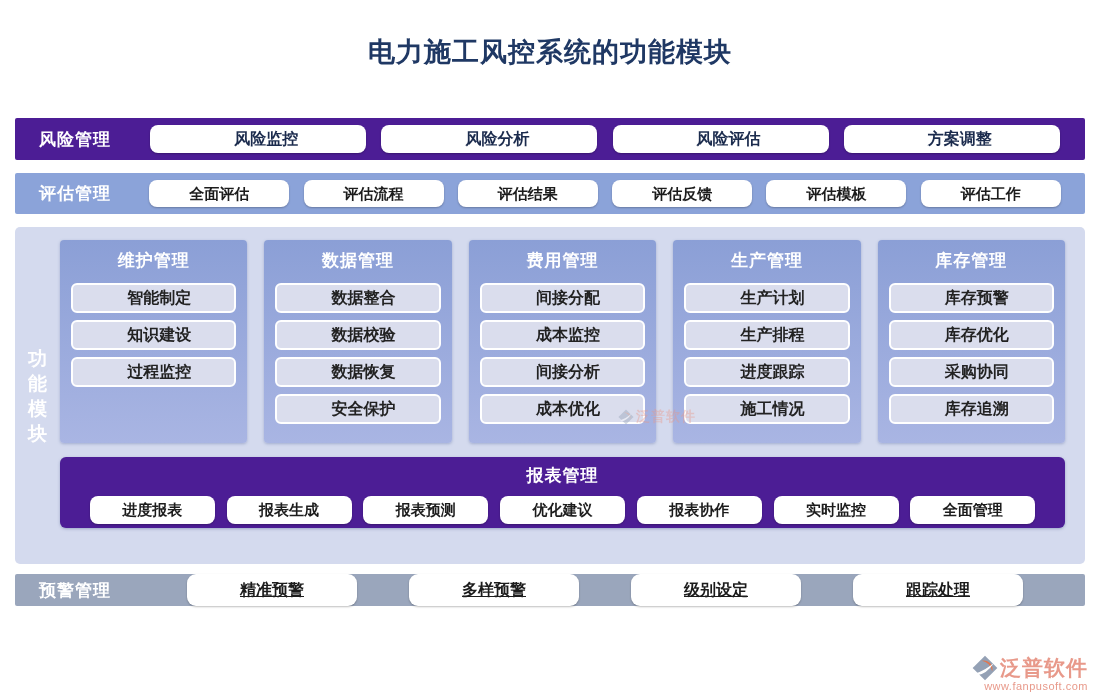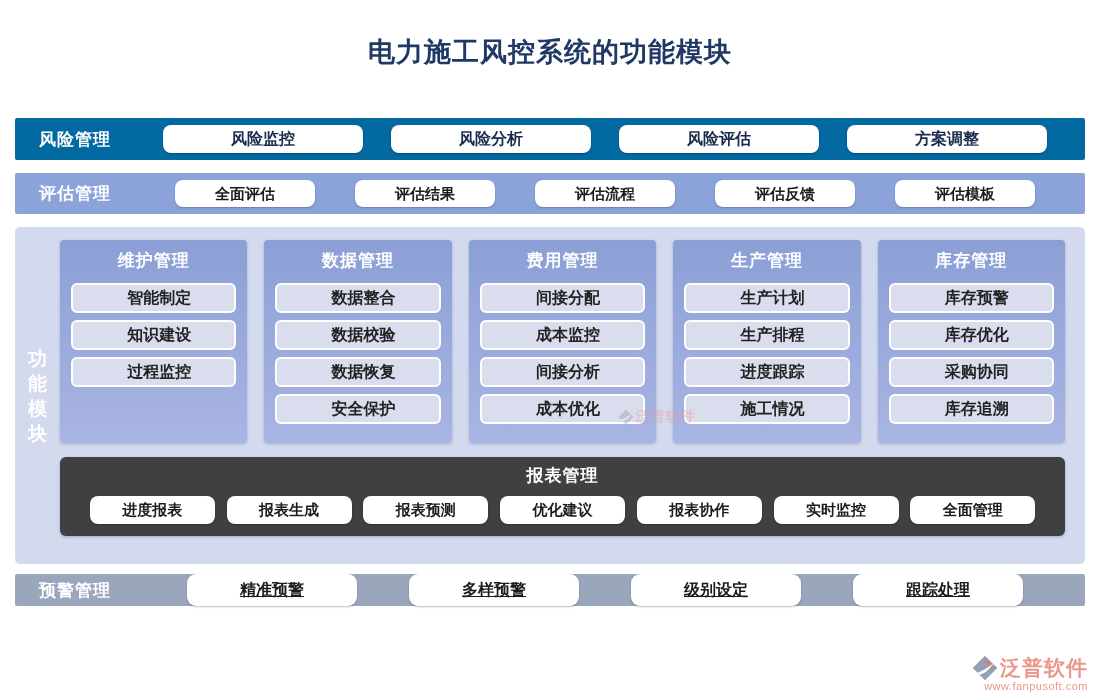--- a/index.html
+++ b/index.html
@@ -5,37 +5,37 @@
   html,body{margin:0;padding:0;background:#fff;}
   .page{position:relative;width:1100px;height:700px;background:#fff;overflow:hidden;
         font-family:"Liberation Sans","DejaVu Sans",sans-serif;}
   .title{margin:34px 0 0;text-align:center;color:#1f3864;font-size:27px;font-weight:bold;letter-spacing:1px;}
 
   .bar{width:1070px;margin:0 auto;display:flex;align-items:center;border-radius:2px;}
   .bar-label{color:#fff;font-weight:bold;font-size:17px;width:120px;text-align:center;flex:0 0 120px;letter-spacing:1px;}
   .bar-buttons{flex:1;display:flex;justify-content:space-evenly;align-items:center;padding-right:10px;}
   .wbtn{background:#fff;border-radius:8px;text-align:center;font-weight:bold;color:#1b2b4d;
         box-shadow:0 1px 2px rgba(0,0,0,.25);cursor:default;}
-  .risk-bar{margin-top:48px;height:42px;background:#0369a1;justify-content:center;}
-  .risk-bar .wbtn{width:200px;height:28px;line-height:28px;font-size:16px;}
+  .risk-bar{margin-top:48px;height:42px;background:#4c1d95;justify-content:center;}
+  .risk-bar .wbtn{width:200px;height:28px;line-height:28px;font-size:16px;padding-left:16px;}
   .eval-bar{margin-top:13px;height:41px;background:#8ba3d9;}
   .eval-bar .wbtn{width:140px;height:27px;line-height:27px;font-size:15px;color:#1c1c1c;}
 
   .main{position:relative;width:1070px;height:337px;margin:13px auto 0;background:#d4daee;border-radius:5px;display:flex;}
   .side-label{flex:0 0 45px;display:flex;align-items:center;justify-content:center;}
   .side-label span{display:block;width:20px;word-break:break-all;line-height:25px;text-align:center;
         color:#fff;font-weight:bold;font-size:19px;}
   .main-content{flex:1;padding:13px 20px 0 0;}
   .cols{display:flex;gap:17px;height:203px;}
   .col{flex:1;background:linear-gradient(180deg,#8b9fd6 0%,#a9b5e3 100%);border-radius:4px;
        box-shadow:0 1px 3px rgba(70,90,150,.35);}
   .col-header{text-align:center;color:#fff;font-weight:bold;font-size:17px;padding:9px 0 4px;letter-spacing:1px;}
   .col-item{background:#dadded;border:2px solid #fff;border-radius:6px;margin:7px 11px 0;height:26px;line-height:25px;
        text-align:center;color:#222;font-weight:bold;font-size:16px;cursor:default;padding-left:11px;}
-  .report{margin-top:14px;background:#404040;border-radius:6px;padding:7px 0 12px;box-shadow:0 1px 3px rgba(50,70,130,.35);}
+  .report{margin-top:14px;background:#4c1d95;border-radius:6px;padding:7px 0 4px;box-shadow:0 1px 3px rgba(50,70,130,.35);}
   .report-header{text-align:center;color:#fff;font-weight:bold;font-size:17px;letter-spacing:1px;}
   .report-buttons{display:flex;justify-content:space-evenly;margin-top:9px;padding:0 18px;}
   .report-buttons .wbtn{width:125px;height:28px;line-height:28px;font-size:15px;color:#1c1c1c;}
 
   .warn-bar{margin-top:10px;height:32px;background:#9aa6bc;}
   .warn-bar .wbtn{width:170px;height:32px;line-height:32px;font-size:16px;color:#1c1c1c;border-radius:9px;text-decoration:underline;}
 
   .watermark{position:absolute;right:12px;bottom:8px;text-align:right;}
   .wm-row{display:flex;align-items:center;justify-content:flex-end;gap:2px;}
   .wm-brand{color:#e8998a;font-size:21px;font-weight:bold;letter-spacing:1px;}
@@ -58,24 +58,25 @@
       <div class="wbtn">风险分析</div>
       <div class="wbtn">风险评估</div>
       <div class="wbtn">方案调整</div>
     </div>
   </div>
 
   <div class="bar eval-bar">
     <div class="bar-label">评估管理</div>
     <div class="bar-buttons">
       <div class="wbtn">全面评估</div>
+      <div class="wbtn">评估流程</div>
       <div class="wbtn">评估结果</div>
-      <div class="wbtn">评估流程</div>
       <div class="wbtn">评估反馈</div>
       <div class="wbtn">评估模板</div>
+      <div class="wbtn">评估工作</div>
     </div>
   </div>
 
   <div class="main">
     <div class="side-label">
       <span>功能模块</span>
     </div>
     <div class="main-content">
       <div class="cols">
 

